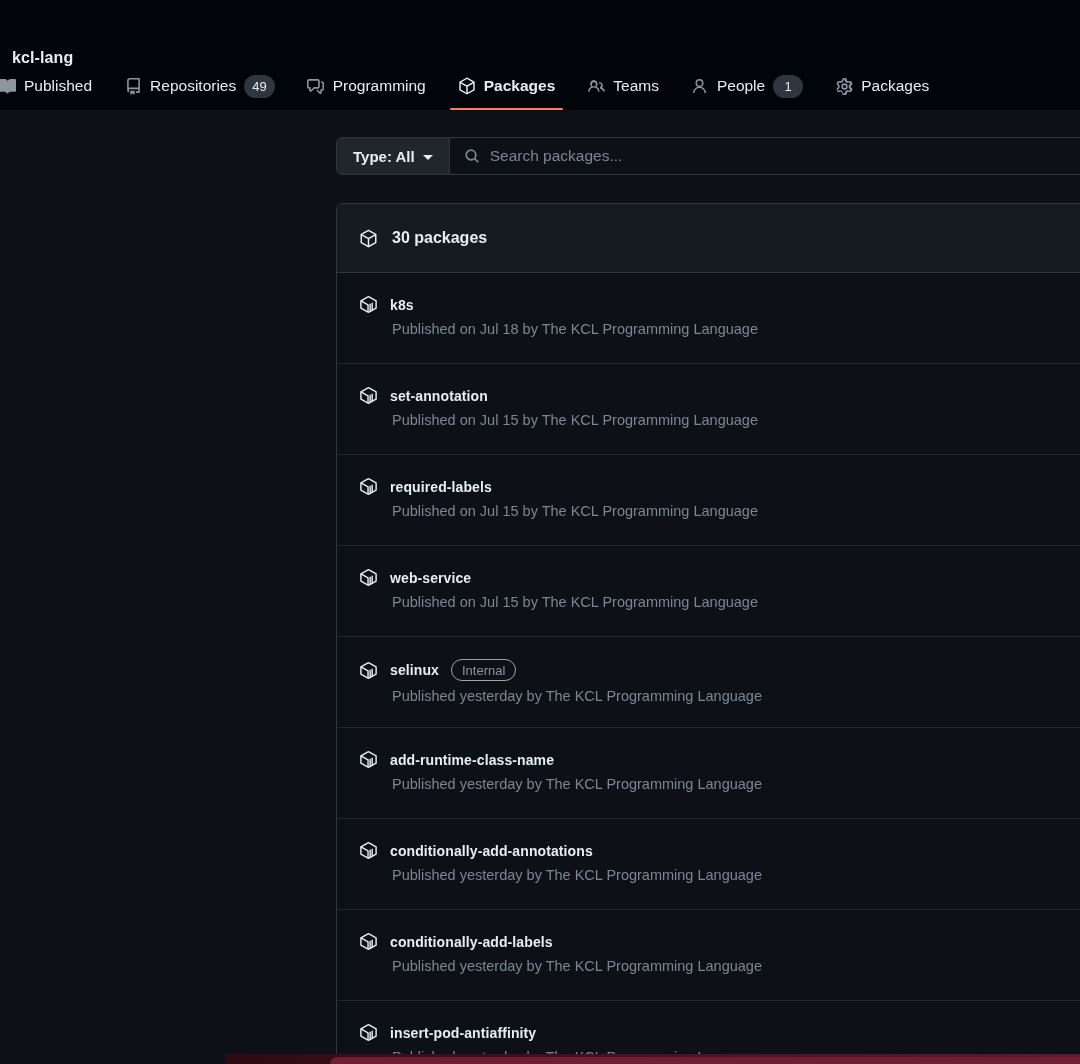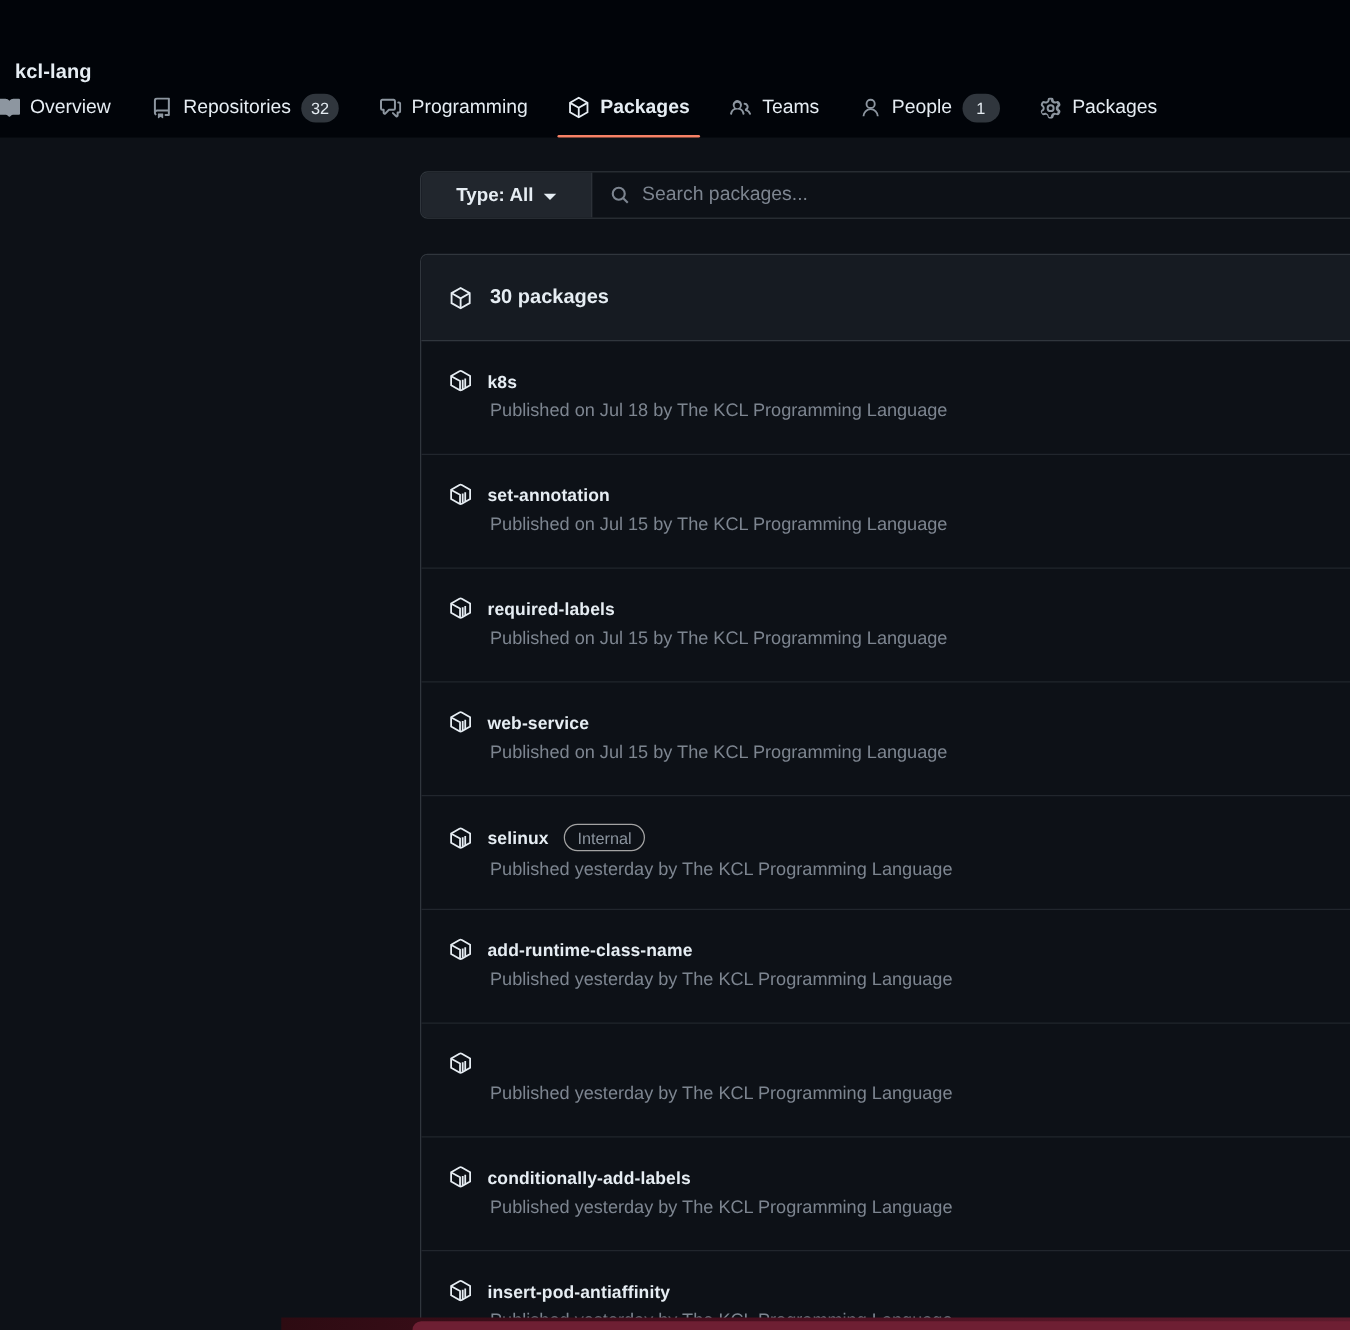--- a/index.html
+++ b/index.html
@@ -127,21 +127,21 @@
     border: 1px solid #30363d;
     border-radius: 6px;
     overflow: hidden;
     background: #0d1117;
   }
 
   .type-filter {
     display: flex;
     align-items: center;
     gap: 8px;
-    padding: 0 28px;
+    padding: 0 16px;
     background: #21262d;
     border-right: 1px solid #30363d;
     font-size: 15px;
     font-weight: bold;
     color: #e6edf3;
     cursor: pointer;
     white-space: nowrap;
   }
 
   .caret {
@@ -269,32 +269,32 @@
   <div class="org-title">kcl-lang</div>
 
   <nav class="nav-tabs">
 
     <div class="nav-tab">
       <span class="tab-icon">
         <svg width="17" height="17" viewBox="0 0 16 16" fill="currentColor">
             <path d="M0 1.75A.75.75 0 0 1 .75 1h4.253c1.227 0 2.317.59 3 1.501A3.743 3.743 0 0 1 11.006 1h4.245a.75.75 0 0 1 .75.75v10.5a.75.75 0 0 1-.75.75h-4.507a2.25 2.25 0 0 0-1.591.659l-.622.621a.75.75 0 0 1-1.06 0l-.622-.621A2.25 2.25 0 0 0 5.258 13H.75a.75.75 0 0 1-.75-.75Zm8.755 3a2.25 2.25 0 0 1 2.25-2.25H14.5v9h-3.757c-.71 0-1.4.201-1.992.572Zm-1.504 0v6.572a3.75 3.75 0 0 0-1.992-.572H1.5v-9h3.495a2.25 2.25 0 0 1 2.25 2.25Z"></path>
           </svg>
       </span>
-      <span class="tab-label">Overview</span>
+      <span class="tab-label">Published</span>
 
     </div>
 
     <div class="nav-tab">
       <span class="tab-icon">
         <svg width="17" height="17" viewBox="0 0 16 16" fill="currentColor">
             <path d="M2 2.5A2.5 2.5 0 0 1 4.5 0h8.75a.75.75 0 0 1 .75.75v12.5a.75.75 0 0 1-.75.75h-2.5a.75.75 0 0 1 0-1.5h1.75v-2h-8a1 1 0 0 0-.714 1.7.75.75 0 1 1-1.072 1.05A2.495 2.495 0 0 1 2 11.5Zm10.5-1h-8a1 1 0 0 0-1 1v6.708A2.486 2.486 0 0 1 4.5 9h8ZM5 12.25a.25.25 0 0 1 .25-.25h3.5a.25.25 0 0 1 .25.25v3.25a.25.25 0 0 1-.4.2l-1.45-1.087a.249.249 0 0 0-.3 0L5.4 15.7a.25.25 0 0 1-.4-.2Z"></path>
           </svg>
       </span>
       <span class="tab-label">Repositories</span>
-      <span class="counter">32</span>
+      <span class="counter">49</span>
 
     </div>
 
     <div class="nav-tab">
       <span class="tab-icon">
         <svg width="17" height="17" viewBox="0 0 16 16" fill="currentColor">
             <path d="M1.75 1h8.5c.966 0 1.75.784 1.75 1.75v5.5A1.75 1.75 0 0 1 10.25 10H7.061l-2.574 2.573A1.458 1.458 0 0 1 2 11.543V10h-.25A1.75 1.75 0 0 1 0 8.25v-5.5C0 1.784.784 1 1.75 1ZM1.5 2.75v5.5c0 .138.112.25.25.25h1a.75.75 0 0 1 .75.75v2.19l2.72-2.72a.749.749 0 0 1 .53-.22h3.5a.25.25 0 0 0 .25-.25v-5.5a.25.25 0 0 0-.25-.25h-8.5a.25.25 0 0 0-.25.25Zm13 2a.25.25 0 0 0-.25-.25h-.5a.75.75 0 0 1 0-1.5h.5c.966 0 1.75.784 1.75 1.75v5.5A1.75 1.75 0 0 1 14.25 12H14v1.543a1.458 1.458 0 0 1-2.487 1.03L9.22 12.28a.749.749 0 0 1 .53-1.28.749.749 0 0 1 .53.22l2.22 2.22v-2.19a.75.75 0 0 1 .75-.75h1a.25.25 0 0 0 .25-.25Z"></path>
           </svg>
       </span>
       <span class="tab-label">Programming</span>
@@ -458,20 +458,21 @@
     </div>
 
     <div class="pkg-row">
       <div class="pkg-title-line">
         <span class="pkg-icon">
           <svg width="19" height="19" viewBox="0 0 16 16" fill="none" stroke="currentColor" stroke-width="1.2">
               <path d="M1.6 4.9 7.2 1.7a1.6 1.6 0 0 1 1.6 0l5.6 3.2v6.2l-5.6 3.2a1.6 1.6 0 0 1-1.6 0L1.6 11.1Z"></path>
               <path d="M1.7 5 7.6 8.3v6.1M11.1 6.5v6.3M9.4 7.4v6.3"></path>
             </svg>
         </span>
+        <span class="pkg-name">conditionally-add-annotations</span>
       </div>
       <div class="pkg-meta">Published yesterday by The KCL Programming Language</div>
     </div>
 
     <div class="pkg-row">
       <div class="pkg-title-line">
         <span class="pkg-icon">
           <svg width="19" height="19" viewBox="0 0 16 16" fill="none" stroke="currentColor" stroke-width="1.2">
               <path d="M1.6 4.9 7.2 1.7a1.6 1.6 0 0 1 1.6 0l5.6 3.2v6.2l-5.6 3.2a1.6 1.6 0 0 1-1.6 0L1.6 11.1Z"></path>
               <path d="M1.7 5 7.6 8.3v6.1M11.1 6.5v6.3M9.4 7.4v6.3"></path>

